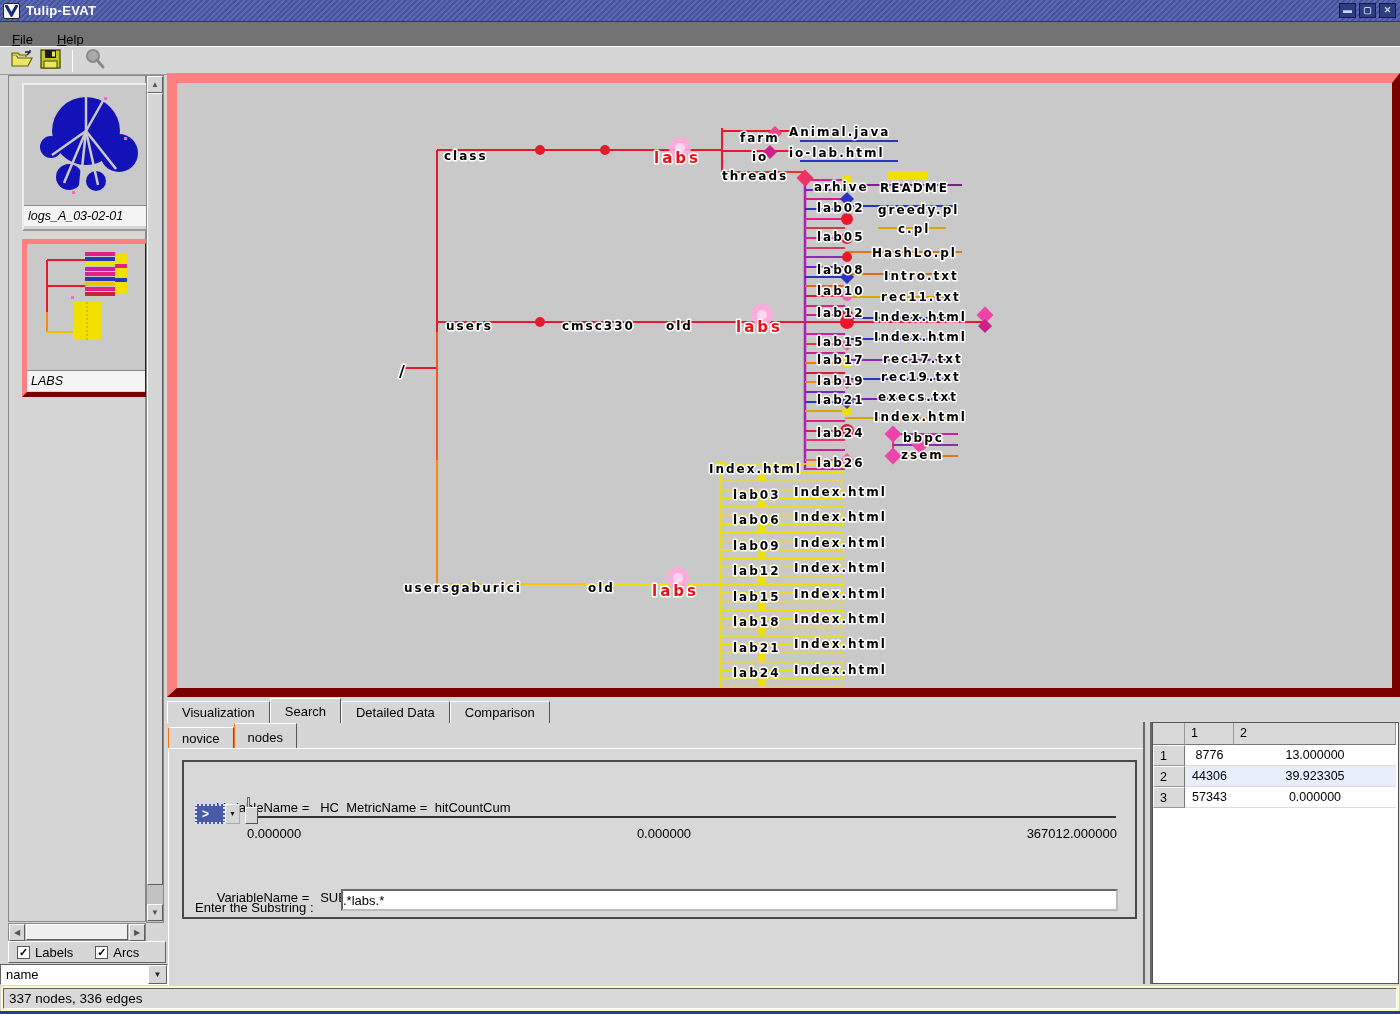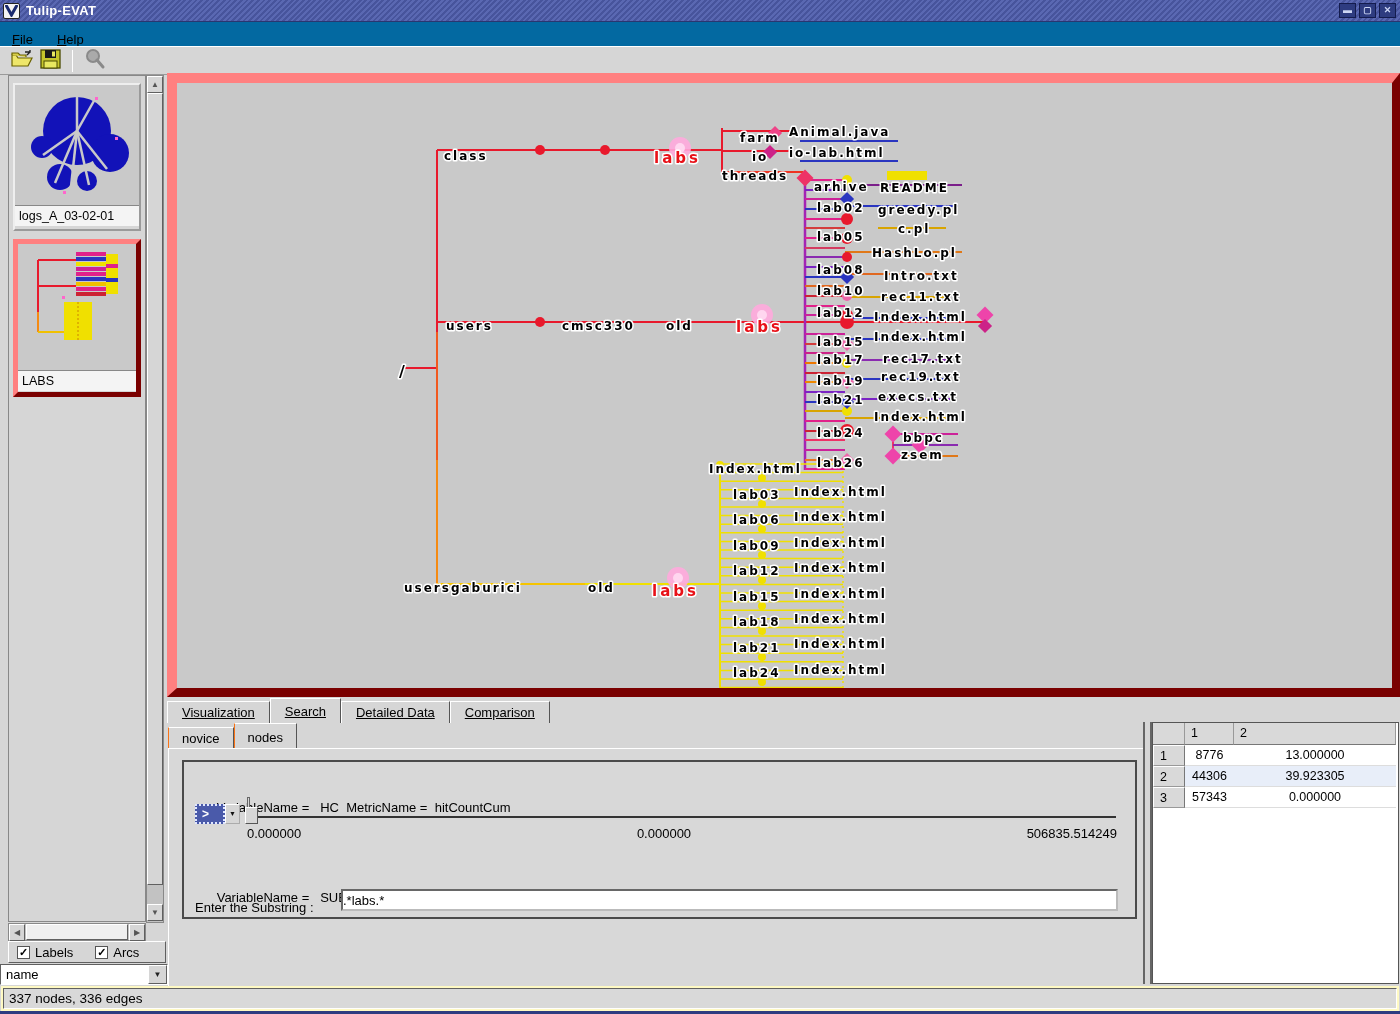--- a/index.html
+++ b/index.html
@@ -15,33 +15,33 @@
     display:flex; align-items:center; border-bottom:1px solid #2a3670; }
   .app-icon { width:17px; height:16px; background:#f4f4f4; border:1px solid #222; border-radius:2px;
     margin:0 6px 0 3px; display:flex; align-items:center; justify-content:center; }
   .app-icon svg { display:block; }
   .title-text { color:#fff; font-weight:bold; font-size:13px; letter-spacing:.3px; }
   .winbtns { margin-left:auto; display:flex; gap:3px; margin-right:4px; }
   .winbtn { width:17px; height:15px; background:#2e3c80; border:1px solid #141c4e;
     color:#cdd6f4; font-size:9px; line-height:13px; text-align:center; font-weight:bold; }
 
   
-  .menubar { position:absolute; left:0; top:22px; width:1400px; height:36px; background:#0369a1;
+  .menubar { position:absolute; left:0; top:22px; width:1400px; height:36px; background:#737373;
     border-bottom:1px solid #9a9a9a; display:flex; align-items:center; padding-left:12px; gap:24px; }
   .menu-item { display:inline-block; font-size:13px; color:#000; }
   .menu-item::first-letter { text-decoration:underline; }
   .toolbar { position:absolute; left:0; top:46px; width:1400px; height:29px; background:#d6d6d6;
     border-top:1px solid #fff; border-bottom:1px solid #9a9a9a; display:flex; align-items:center; padding-left:8px; }
   .toolbtn { width:28px; height:24px; display:flex; align-items:center; justify-content:center; }
   .tool-sep { width:1px; height:22px; background:#9a9a9a; border-right:1px solid #fff; margin:0 8px; }
 
   
   .sidebar { position:absolute; left:8px; top:75px; width:138px; height:847px; background:#d6d6d6;
     border:1px solid #888; }
-  .thumb { position:absolute; left:4px; width:128px; background:#d6d6d6; }
+  .thumb { position:absolute; left:13px; width:128px; background:#d6d6d6;font-style:italic; }
   .thumb1 { top:7px; height:148px; border:2px outset #eee; }
   .thumb2 { top:163px; height:158px; border-top:5px solid #ff8080; border-left:5px solid #ff8080;
     border-right:5px solid #7a0000; border-bottom:5px solid #7a0000; }
   .thumb-img { width:100%; background:#c9c9c9; overflow:hidden; }
   .thumb1 .thumb-img { height:120px; }
   .thumb2 .thumb-img { height:126px; }
   .thumb-label { width:100%; height:21px; background:#f4f4f4; border-top:1px solid #888;
     font-size:12.5px; padding:3px 0 0 4px; color:#000; }
   .vscroll { position:absolute; left:146px; top:75px; width:18px; height:848px; background:#c2c2c2; border:1px solid #888; }
   .sb-btn { position:absolute; width:16px; height:17px; background:#d6d6d6; text-align:center;
@@ -71,21 +71,21 @@
     border-right:8px solid #7a0000; border-bottom:9px solid #7a0000; }
   .canvas svg { width:100%; height:100%; display:block; }
   text.gl { font-family:"DejaVu Sans",sans-serif; font-weight:bold; font-size:12px; letter-spacing:2px;
     fill:#000; stroke:#fff; stroke-width:3px; paint-order:stroke; stroke-linejoin:round; }
   text.gl.red { fill:#e81118; font-size:15px; letter-spacing:3px; }
   text.gl.big { font-size:16px; }
 
   
   .tabs-row { position:absolute; left:167px; top:698px; height:25px; display:flex; align-items:flex-end; }
   .tab { height:22px; background:#d6d6d6; border-top:1px solid #fff; border-left:1px solid #fff;
-    border-right:1px solid #555; font-size:13px; padding:3px 14px 0 14px; color:#000;text-decoration:underline; }
+    border-right:1px solid #555; font-size:13px; padding:3px 14px 0 14px; color:#000; }
   .tab.active { height:25px; padding-top:5px; }
   .subtabs-row { position:absolute; left:168px; top:723px; height:26px; display:flex; align-items:flex-end; }
   .subtab { height:22px; background:#d6d6d6; border-top:1px solid #fff; border-left:1px solid #f97316;
     border-right:1px solid #555; font-size:13px; padding:3px 13px 0 13px; }
   .subtab.active { height:26px; padding-top:6px; }
 
   
   .panel { position:absolute; left:168px; top:748px; width:978px; height:240px; background:#d8d8d8;
     border-top:1px solid #fff; border-left:1px solid #fff; }
   .frame { position:absolute; left:13px; top:11px; width:955px; height:159px; border:2px solid #4a4a4a; }
@@ -463,21 +463,21 @@
     </span>
     <div class="op-combo">
       <span class="op-box">&gt;</span>
       <span class="op-arrow">▼</span>
     </div>
     <div class="slider-track"></div>
     <div class="slider-stem"></div>
     <div class="slider-handle"></div>
     <span class="ptext" style="left:63px;top:64px;">0.000000</span>
     <span class="ptext" style="left:420px;top:64px;width:120px;text-align:center;">0.000000</span>
-    <span class="ptext" style="right:18px;top:64px;">506835.514249</span>
+    <span class="ptext" style="right:18px;top:64px;">367012.000000</span>
     <span class="ptext" style="left:11px;top:113px;">
       <span>VariableName =</span>&nbsp;&nbsp;&nbsp;<span>SUB</span>
     </span>
     <span class="ptext" style="left:482px;top:113px;">
       <span>MetricName =</span>&nbsp;&nbsp;<span>name</span>
     </span>
     <span class="ptext" style="left:11px;top:138px;">Enter the Substring :</span>
     <input class="substr-input" type="text" value=".*labs.*" style="">
   </div>
 </div>

